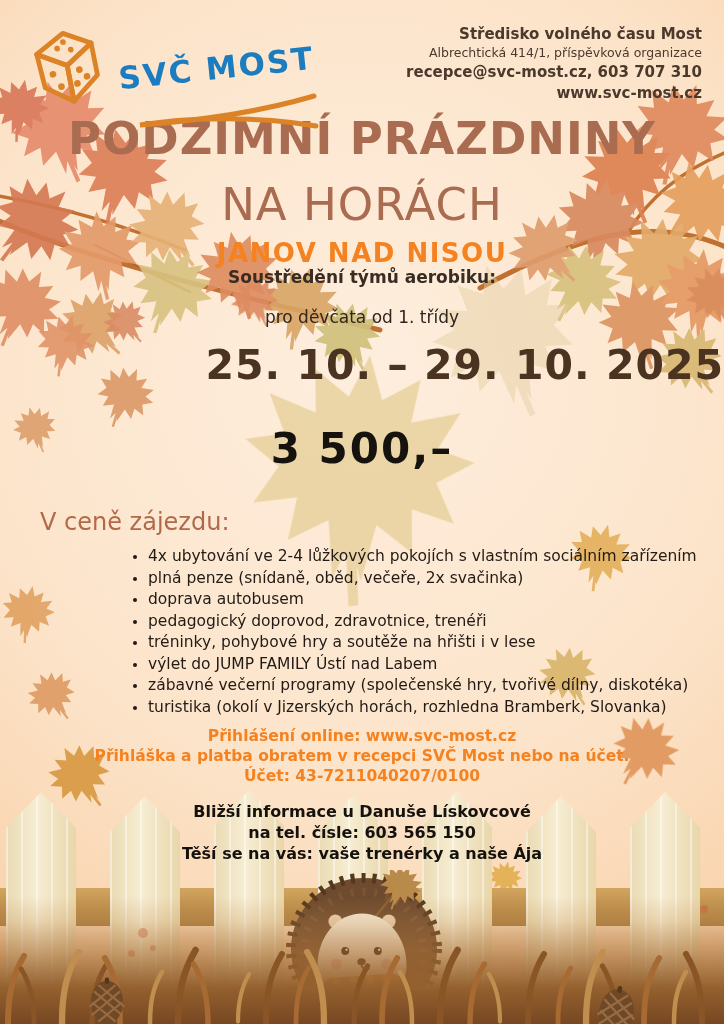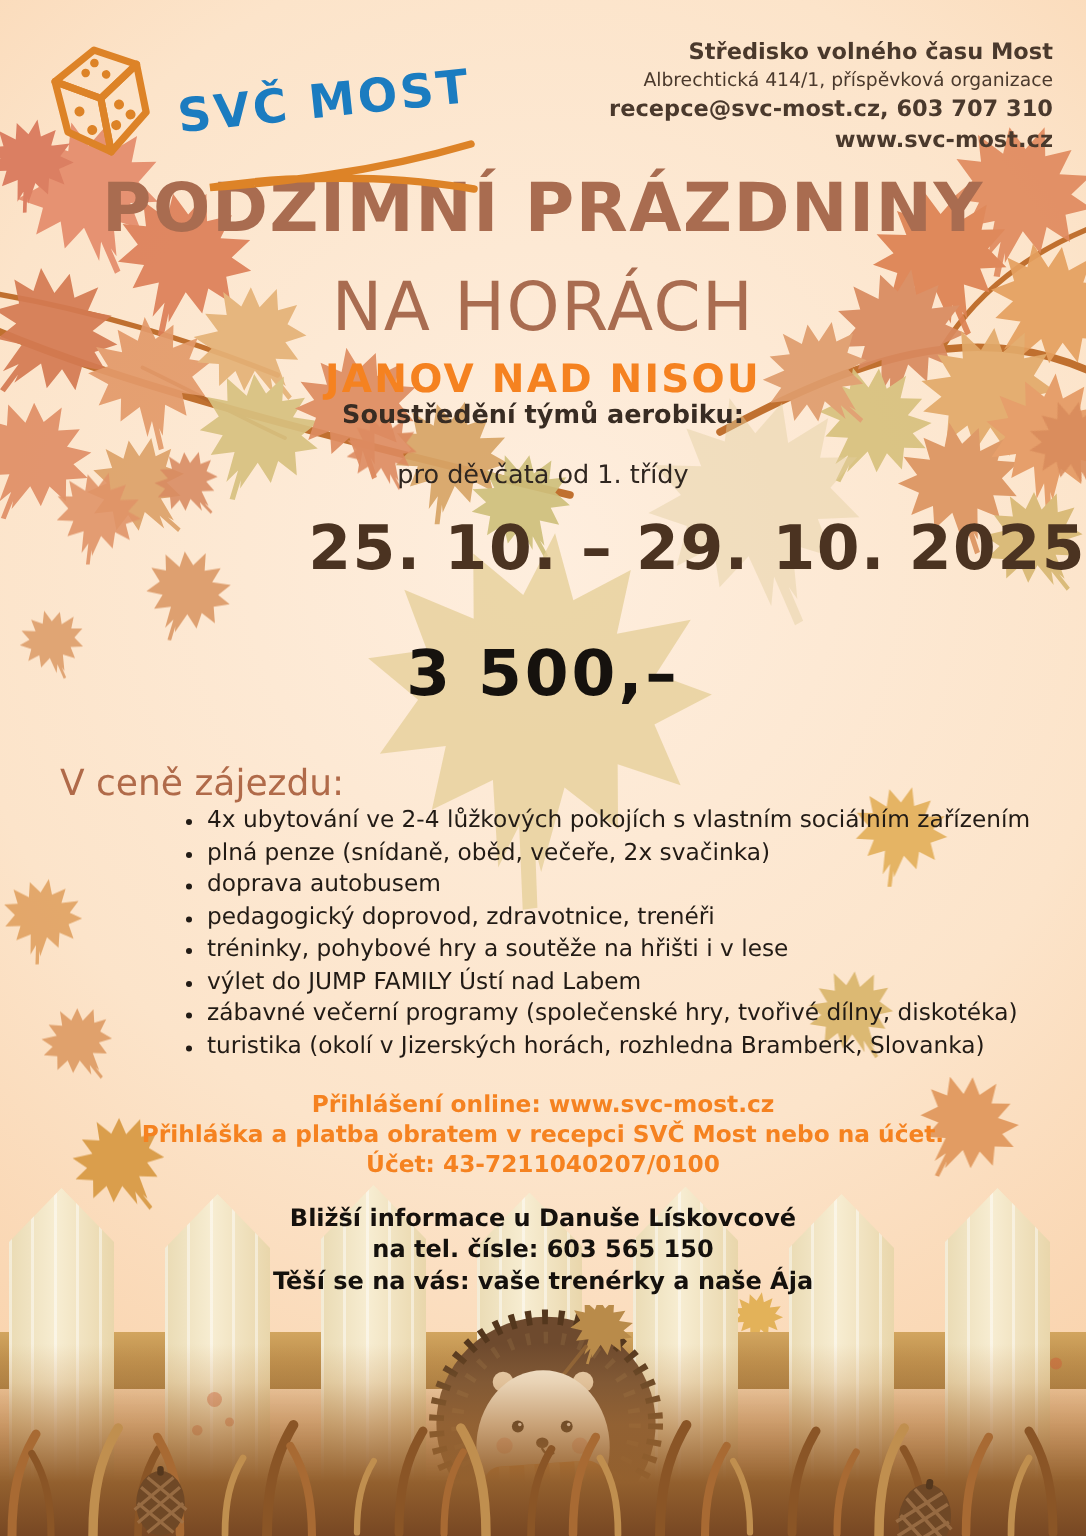--- a/index.html
+++ b/index.html
@@ -25,21 +25,21 @@
   .ctr{position:absolute;left:0;width:100%;text-align:center;z-index:5;}
   .title1{top:112px;font-size:45px;font-weight:800;color:#a96c50;letter-spacing:1px;}
   .title2{top:178px;font-size:45px;font-weight:400;color:#a96c50;letter-spacing:1px;}
   .location{top:238px;font-size:26px;font-weight:800;color:#f58220;letter-spacing:1.5px;}
   .sub1{top:267px;font-size:17px;font-weight:700;color:#382c23;}
   .sub2{top:307px;font-size:17px;font-weight:400;color:#2f2620;}
   .dates{top:341px;font-size:41px;font-weight:800;color:#4b3321;letter-spacing:1px;text-align:right;}
   .price{top:424px;font-size:42px;font-weight:800;color:#16120e;letter-spacing:2px;}
   
   .included-heading{position:absolute;left:40px;top:508px;font-size:24px;font-weight:400;color:#b06a49;z-index:5;}
-  .included-list{position:absolute;left:118px;top:534px;margin:2px;padding-left:18px;z-index:5;
+  .included-list{position:absolute;left:118px;top:534px;margin:12px;padding-left:18px;z-index:5;
     color:#221b15;font-size:15.5px;line-height:21.5px;}
   .included-list li{margin:0;padding:0;}
   .included-list li::marker{color:#221b15;font-size:13px;}
   
   .reg{z-index:5;color:#f58220;font-weight:700;font-size:15.5px;line-height:20px;}
   .reg1{top:726px;} .reg2{top:746px;} .reg3{top:766px;}
   .inf{z-index:6;color:#15110d;font-weight:700;font-size:16px;line-height:21px;}
   .inf1{top:801px;} .inf2{top:822px;} .inf3{top:843px;}
   
   .fence{position:absolute;left:0;top:788px;width:724px;height:236px;z-index:1;}

